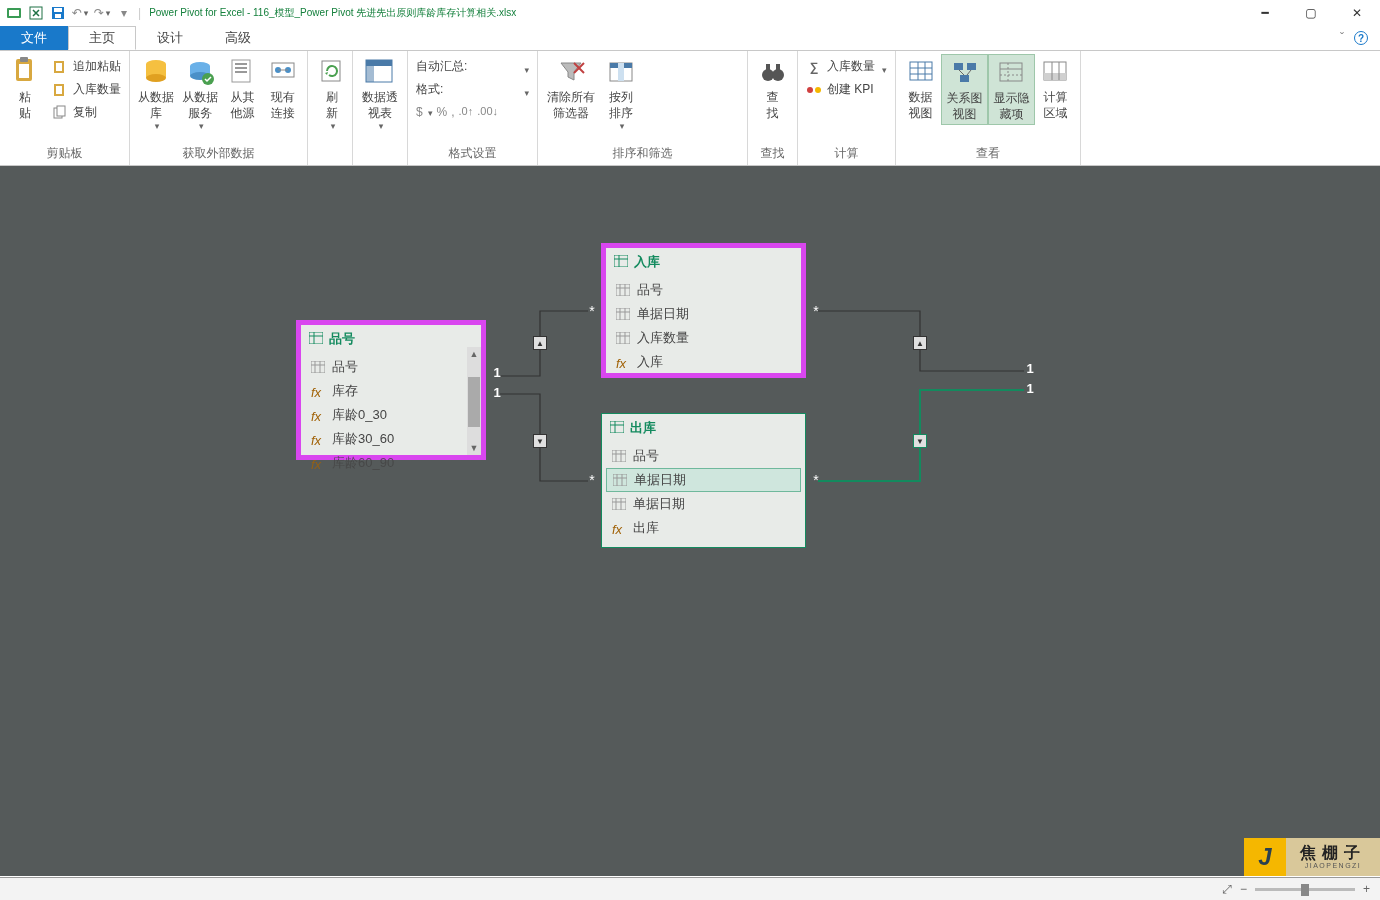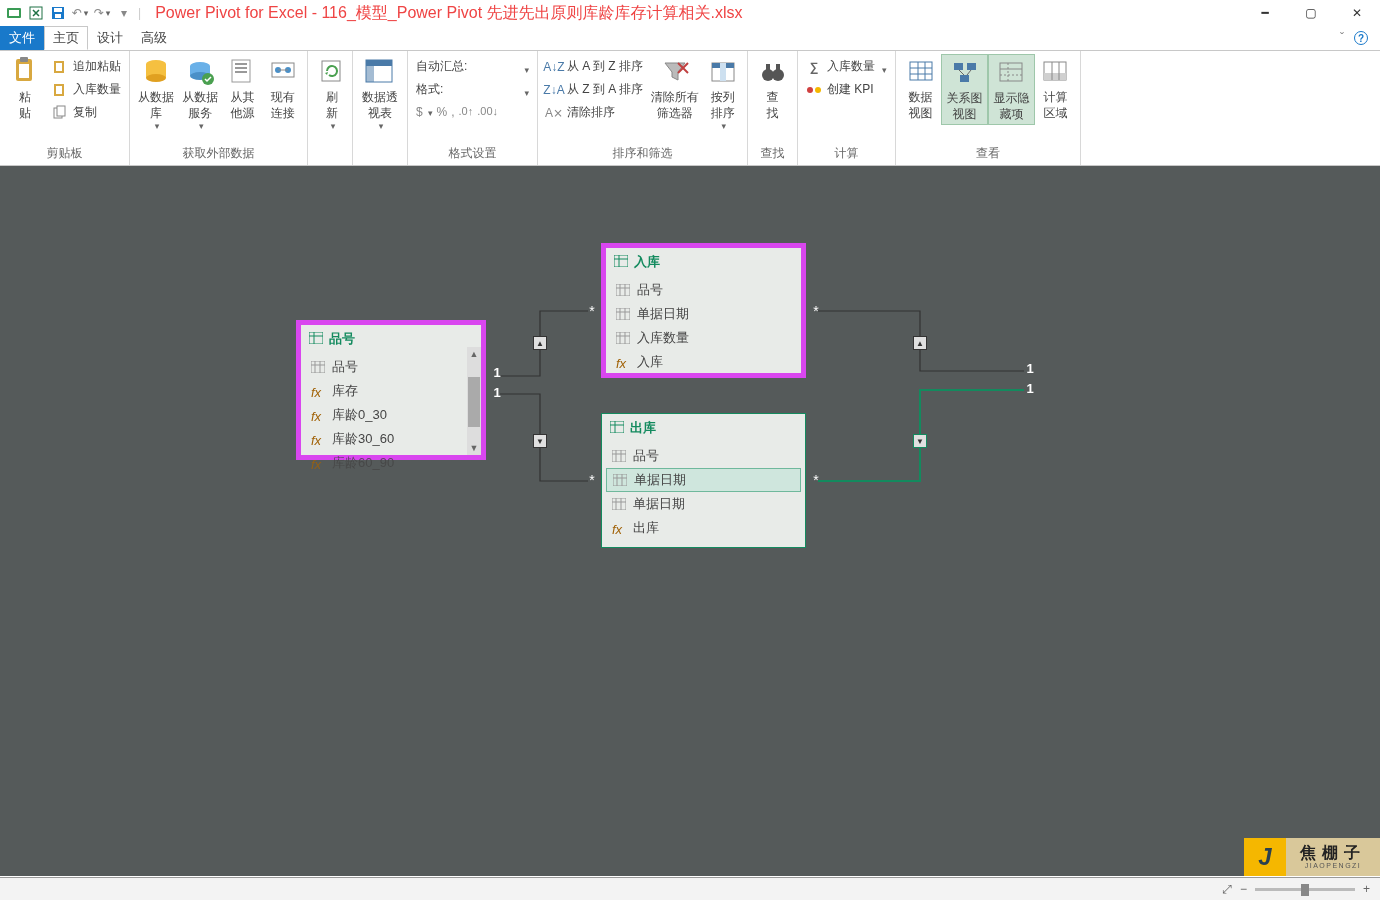--- a/index.html
+++ b/index.html
@@ -1,24 +1,24 @@
 <!DOCTYPE html>
 <html><head>
 <meta charset="utf-8">
 <style>
 *{box-sizing:border-box;margin:0;padding:0;font-family:"Microsoft YaHei","Segoe UI",sans-serif;user-select:none}
 body{width:1380px;height:900px;overflow:hidden;background:#fff;position:relative;font-size:12px}
 .titlebar{height:26px;display:flex;align-items:center;background:#fff;border-bottom:0}
 .titlebar .qat{display:flex;align-items:center;gap:6px;padding-left:6px}
 .qat-icon{width:16px;height:16px;display:flex;align-items:center;justify-content:center;color:#505050}
-.title-text{margin-left:8px;color:#ef4444;font-size:16px}
+.title-text{margin-left:2px;color:#15803d;font-size:10px}
 .win-controls{margin-left:auto;display:flex}
 .win-btn{width:46px;height:26px;display:flex;align-items:center;justify-content:center;color:#333;font-size:12px}
 .tabs{height:24px;display:flex;align-items:stretch;background:#fff;position:relative}
-.tab{padding:0 8px;display:flex;align-items:center;font-size:13px;color:#444;border:1px solid transparent}
+.tab{padding:0 20px;display:flex;align-items:center;font-size:13px;color:#444;border:1px solid transparent}
 .tab.file{background:#1979ca;color:#fff}
 .tab.active{border:1px solid #c8c8c8;border-bottom:1px solid #fff;background:#fff}
 .tab-right{margin-left:auto;display:flex;align-items:center;gap:10px;padding-right:12px;color:#888}
 .help-icon{color:#1979ca;font-weight:bold;border:1px solid #1979ca;border-radius:50%;width:14px;height:14px;display:flex;align-items:center;justify-content:center;font-size:10px}
 .ribbon{height:116px;border-top:1px solid #c8c8c8;border-bottom:1px solid #c8c8c8;display:flex;background:#fff}
 .rgroup{border-right:1px solid #d8d8d8;display:flex;flex-direction:column;padding:3px 4px 0}
 .rgroup-body{flex:1;display:flex;align-items:flex-start}
 .rgroup-label{text-align:center;font-size:12px;color:#666;padding:2px 0 3px}
 .rbtn{display:flex;flex-direction:column;align-items:center;justify-content:flex-start;padding:2px 5px;min-width:40px;text-align:center;line-height:1.3;color:#444;font-size:12px}
 .rbtn .ricon{width:32px;height:32px;margin-bottom:2px;display:flex;align-items:center;justify-content:center}
@@ -257,34 +257,20 @@
           <span style="font-size:11px">.0↑</span>
           <span style="font-size:11px">.00↓</span>
         </div>
       </div>
     </div>
     <div class="rgroup-label">格式设置</div>
   </div>
 
   <div class="rgroup" style="width:210px">
     <div class="rgroup-body">
-      <div class="vstack">
-        <div class="rbtn-sm">
-            <span class="ricon-sm" style="color:#4a7aa8">A↓Z</span>
-            <span>从 A 到 Z 排序</span>
-          </div>
-        <div class="rbtn-sm">
-            <span class="ricon-sm" style="color:#4a7aa8">Z↓A</span>
-            <span>从 Z 到 A 排序</span>
-          </div>
-        <div class="rbtn-sm">
-            <span class="ricon-sm" style="color:#888">A⨯</span>
-            <span>清除排序</span>
-          </div>
-      </div>
       <div class="rbtn">
           <div class="ricon">
             <svg width="30" height="26">
               <path d="M5 4h20l-7 9v8l-6-3v-5z" fill="#bbb" stroke="#888"></path>
               <line x1="18" y1="4" x2="28" y2="14" stroke="#c04040" stroke-width="2"></line>
               <line x1="28" y1="4" x2="18" y2="14" stroke="#c04040" stroke-width="2"></line>
             </svg>
           </div>
           <span style="white-space:pre">清除所有
 筛选器</span>

